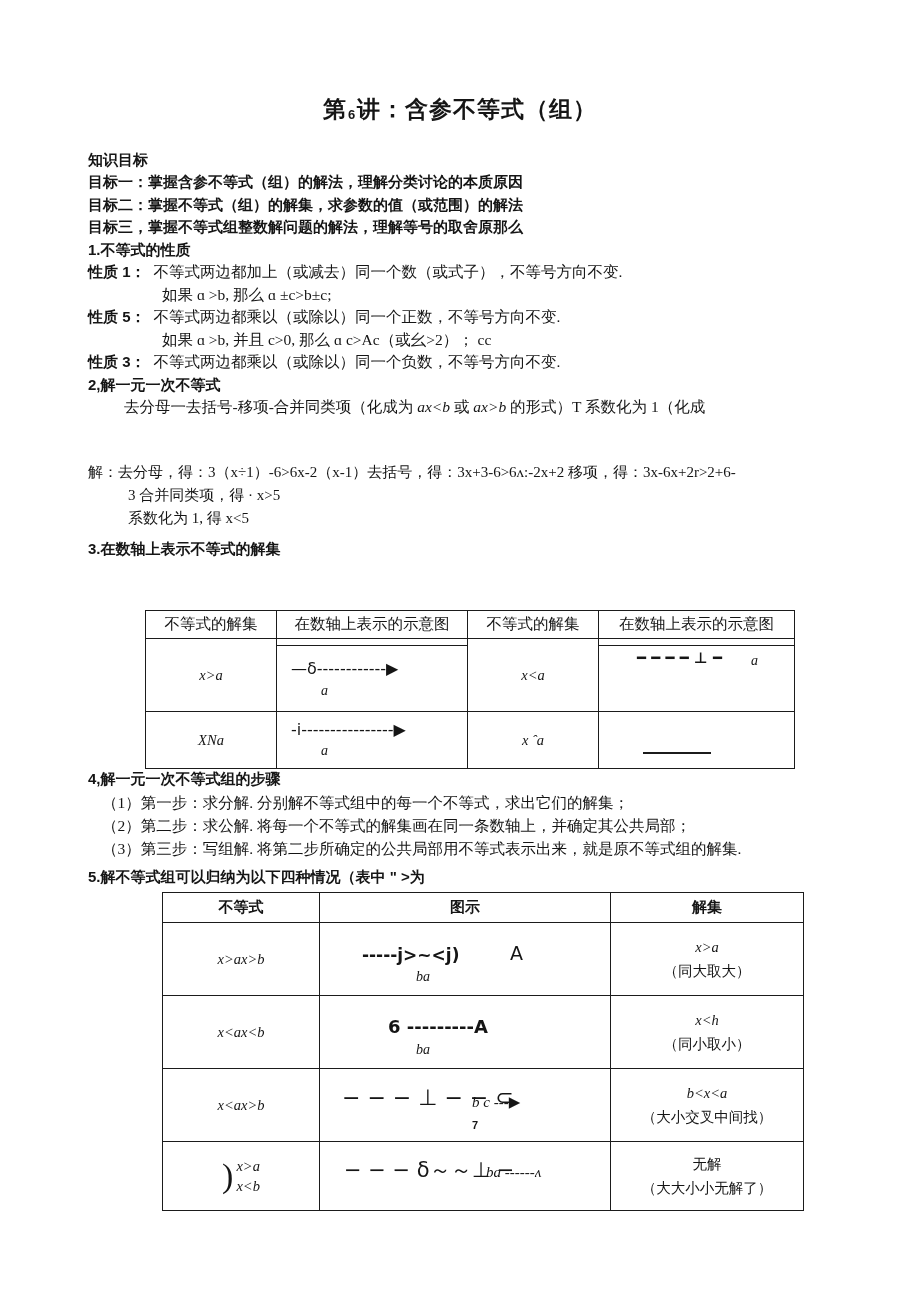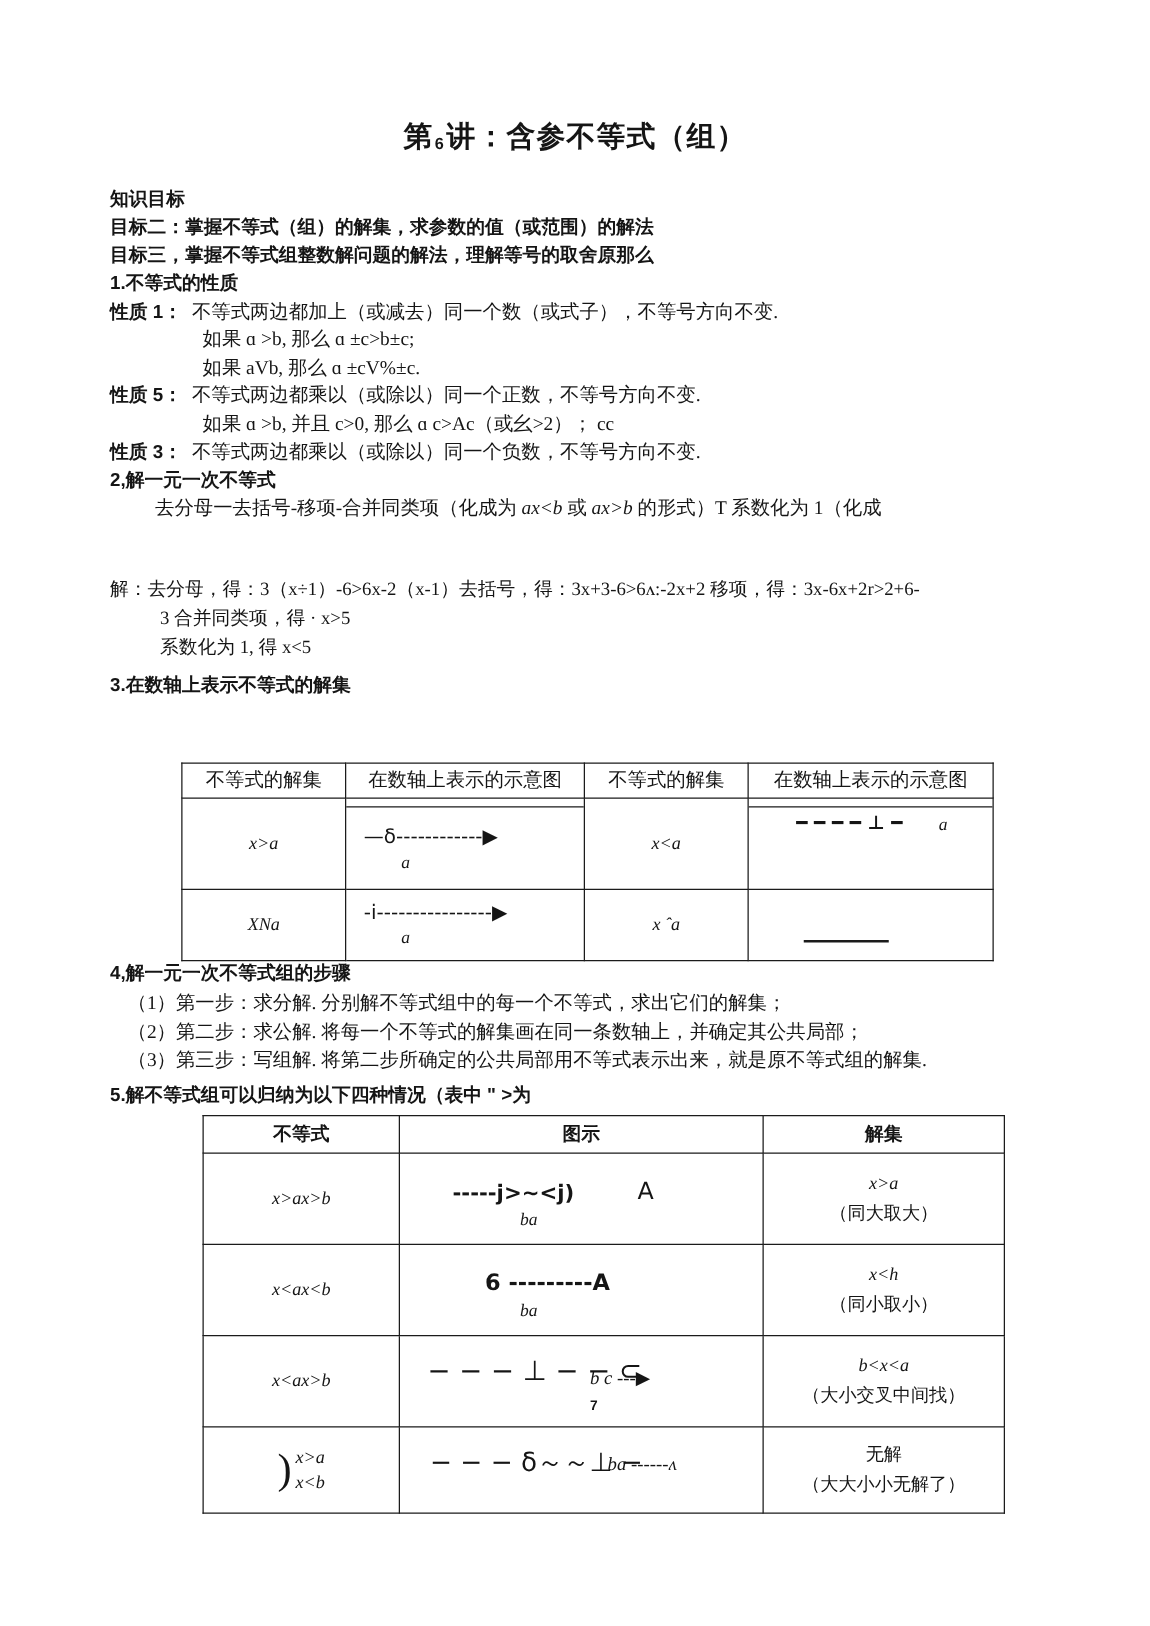--- a/index.html
+++ b/index.html
@@ -184,33 +184,33 @@
 <body>
 
 <div class="page">
 
   <div class="doc-title">
     <span>第</span><span class="sub">6</span><span>讲：含参不等式（组）</span>
   </div>
 
   <div class="body-block" style="margin-top:26px;">
     <div class="hei">知识目标</div>
+    <div class="hei">目标一：掌握含参不等式（组）的解法，理解分类讨论的本质原因</div>
     <div class="hei">目标二：掌握不等式（组）的解集，求参数的值（或范围）的解法</div>
     <div class="hei">目标三，掌握不等式组整数解问题的解法，理解等号的取舍原那么</div>
   </div>
 
   <div class="body-block">
     <div class="hei">1.不等式的性质</div>
 
     <div class="prop-row">
       <span class="prop-lab">性质 1：</span>
       <span class="prop-txt">不等式两边都加上（或减去）同一个数（或式子），不等号方向不变.</span>
     </div>
     <div class="sub-line">如果 ɑ &gt;b, 那么 ɑ ±c&gt;b±c;</div>
-    <div class="sub-line">如果 aVb, 那么 ɑ ±cV%±c.</div>
 
     <div class="prop-row">
       <span class="prop-lab">性质 5：</span>
       <span class="prop-txt">不等式两边都乘以（或除以）同一个正数，不等号方向不变.</span>
     </div>
     <div class="sub-line">如果 ɑ &gt;b, 并且 c&gt;0, 那么 ɑ c&gt;Ac（或幺&gt;2）； cc</div>
 
     <div class="prop-row">
       <span class="prop-lab">性质 3：</span>
       <span class="prop-txt">不等式两边都乘以（或除以）同一个负数，不等号方向不变.</span>

